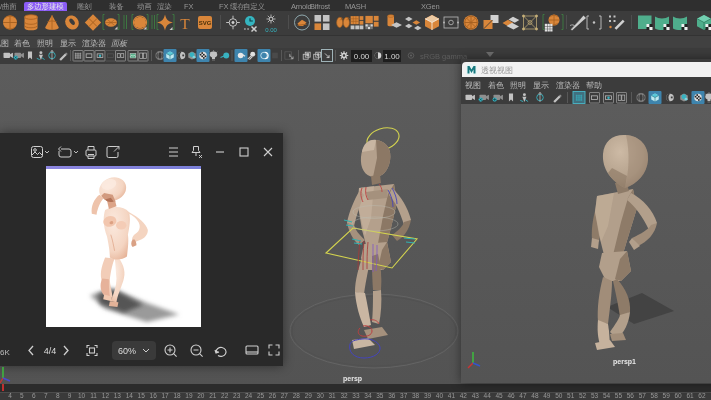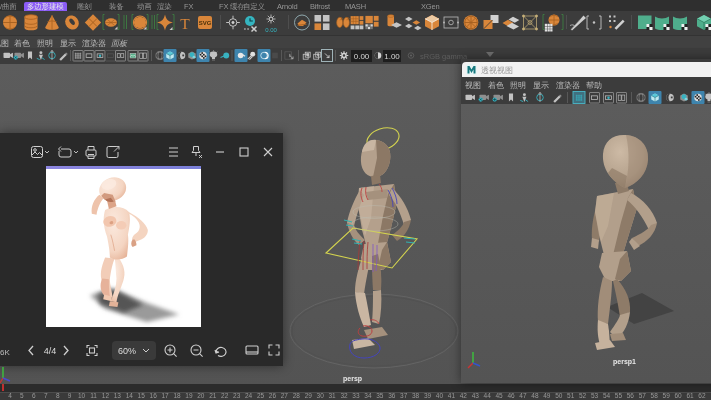--- a/index.html
+++ b/index.html
@@ -16,21 +16,21 @@
   <div id="tabs" class="abs" style="left:0;top:0;width:711px;height:11px;font-size:8px;color:#9b9b9b;">
       <span style="position:absolute;left:0px;top:1.5px;font-size:7.5px;letter-spacing:-0.2px;color:#969696;">/曲面</span>
       <span style="position:absolute;left:24px;top:1.5px;font-size:7.5px;letter-spacing:-0.2px;background:#8b5cf6;color:#e8e8e8;padding:0.5px 3px;border-radius:2px 2px 0 0;">多边形建模</span>
       <span style="position:absolute;left:77px;top:1.5px;font-size:7.5px;letter-spacing:-0.2px;color:#969696;">雕刻</span>
       <span style="position:absolute;left:101px;top:1.5px;font-size:7.5px;letter-spacing:-0.2px;color:#969696;margin-left:8px;">装备</span>
       <span style="position:absolute;left:137px;top:1.5px;font-size:7.5px;letter-spacing:-0.2px;color:#969696;">动画</span>
       <span style="position:absolute;left:157px;top:1.5px;font-size:7.5px;letter-spacing:-0.2px;color:#969696;">渲染</span>
       <span style="position:absolute;left:184px;top:1.5px;font-size:7.5px;letter-spacing:-0.2px;color:#969696;">FX</span>
       <span style="position:absolute;left:204px;top:1.5px;font-size:7.5px;letter-spacing:-0.2px;color:#969696;padding-left:15px;">FX 缓存</span>
       <span style="position:absolute;left:243px;top:1.5px;font-size:7.5px;letter-spacing:-0.2px;color:#969696;">自定义</span>
-      <span style="position:absolute;left:277px;top:1.5px;font-size:7.5px;letter-spacing:-0.2px;color:#969696;">Arnold</span>
+      <span style="position:absolute;left:291px;top:1.5px;font-size:7.5px;letter-spacing:-0.2px;color:#969696;">Arnold</span>
       <span style="position:absolute;left:310px;top:1.5px;font-size:7.5px;letter-spacing:-0.2px;color:#969696;">Bifrost</span>
       <span style="position:absolute;left:345px;top:1.5px;font-size:7.5px;letter-spacing:-0.2px;color:#969696;">MASH</span>
       <span style="position:absolute;left:380px;top:10px;font-size:7.5px;letter-spacing:-0.2px;color:#969696;">运动图形</span>
       <span style="position:absolute;left:421px;top:1.5px;font-size:7.5px;letter-spacing:-0.2px;color:#969696;">XGen</span>
     </div>
 
   <div class="abs" style="left:0;top:11px;width:711px;height:24px;background:#3c3c3c;"></div>
   <svg id="shelf" class="abs" style="left:0;top:11px;" width="711" height="24" viewBox="0 0 711 24">
       <g transform="translate(10,11.5)">
         <circle r="7" fill="#d9863a"></circle>

